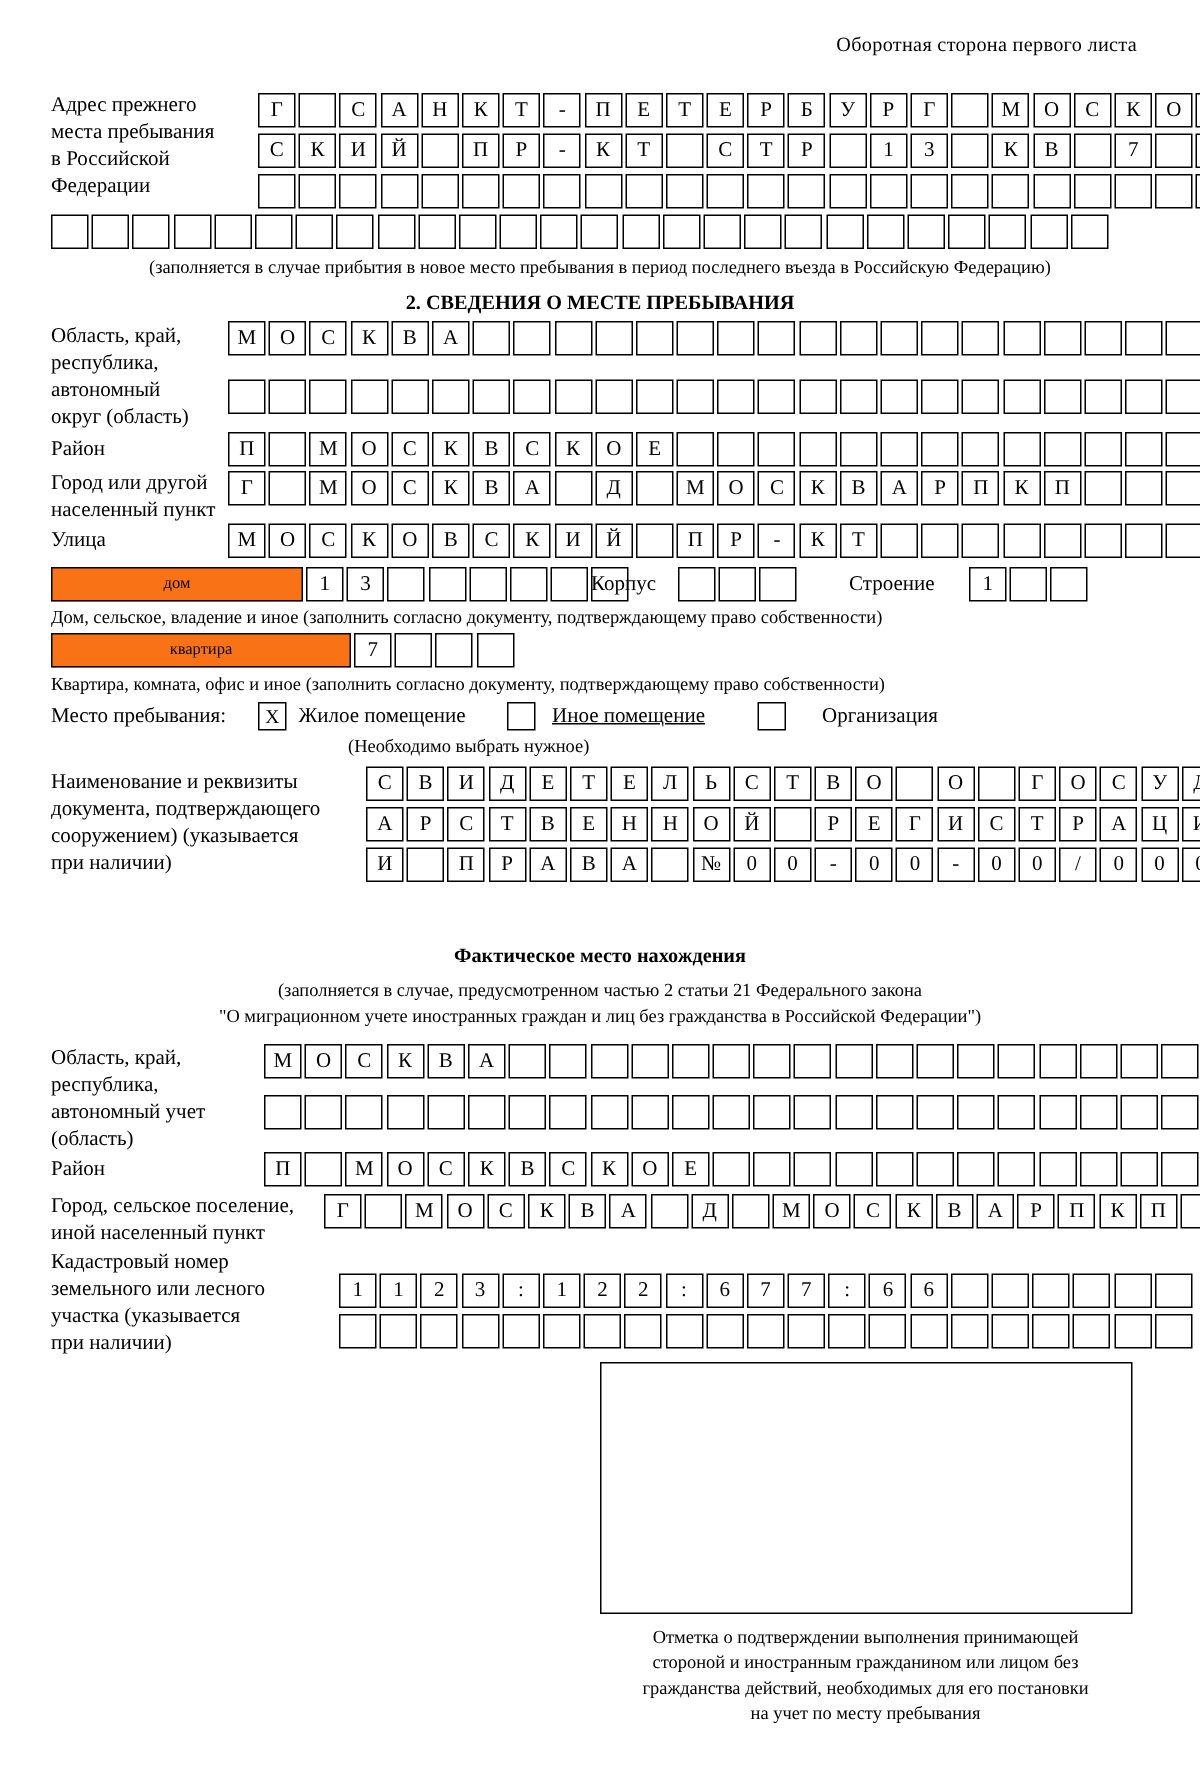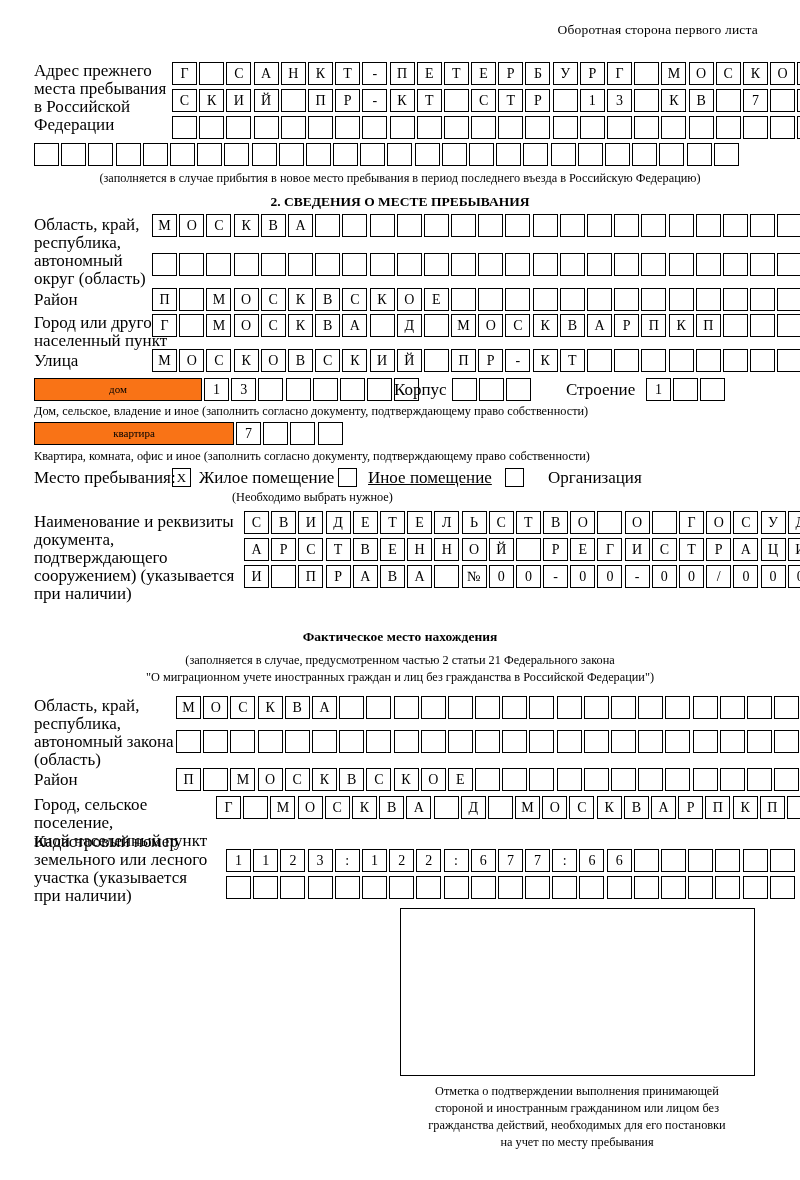--- a/index.html
+++ b/index.html
@@ -41,21 +41,21 @@
     border: 1px solid #000;
     box-sizing: border-box;
     margin-right: 2.2px;
     text-align: center;
     font-size: 14px;
     line-height: 21px;
     font-family: "Liberation Serif", serif;
     background: #fff;
   }
   .label {
-    font-size: 17px;
+    font-size: 14px;
     line-height: 18px;
   }
   .center { text-align: center; }
   .row { position: absolute; }
 
   .caption {
     font-size: 12.3px;
     line-height: 15px;
   }
   .title {
@@ -483,21 +483,21 @@
     <div class="cell">0</div>
   </div>
 
   <div class="row title center" style="left:0; top:629px; width:800px;">Фактическое место нахождения</div>
   <div class="row caption center" style="left:0; top:653px; width:800px;">(заполняется в случае, предусмотренном частью 2 статьи 21 Федерального закона</div>
   <div class="row caption center" style="left:0; top:670px; width:800px;">"О миграционном учете иностранных граждан и лиц без гражданства в Российской Федерации")</div>
 
   <div class="row" style="left:34px; top:697px; width:145px;">
     <div class="label">Область, край,</div>
     <div class="label">республика,</div>
-    <div class="label">автономный закона</div>
+    <div class="label">автономный учет</div>
     <div class="label">(область)</div>
   </div>
   <div class="row cells" style="left:176px; top:696px;">
     <div class="cell">М</div>
     <div class="cell">О</div>
     <div class="cell">С</div>
     <div class="cell">К</div>
     <div class="cell">В</div>
     <div class="cell">А</div>
     <div class="cell"></div>

